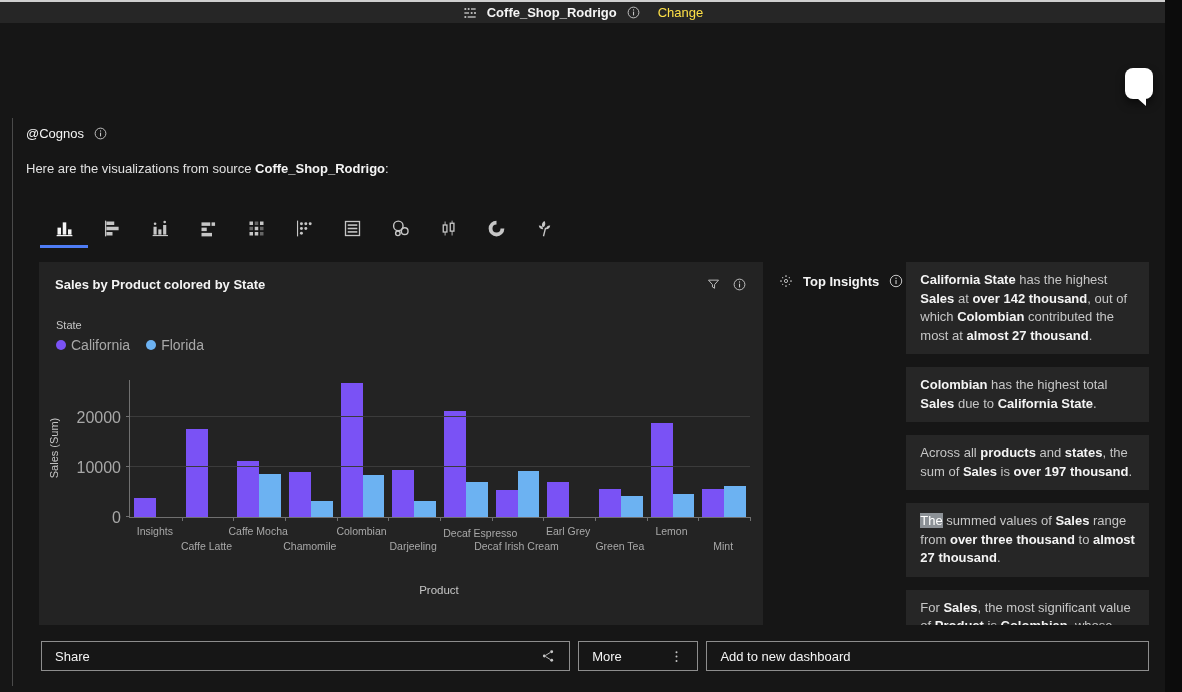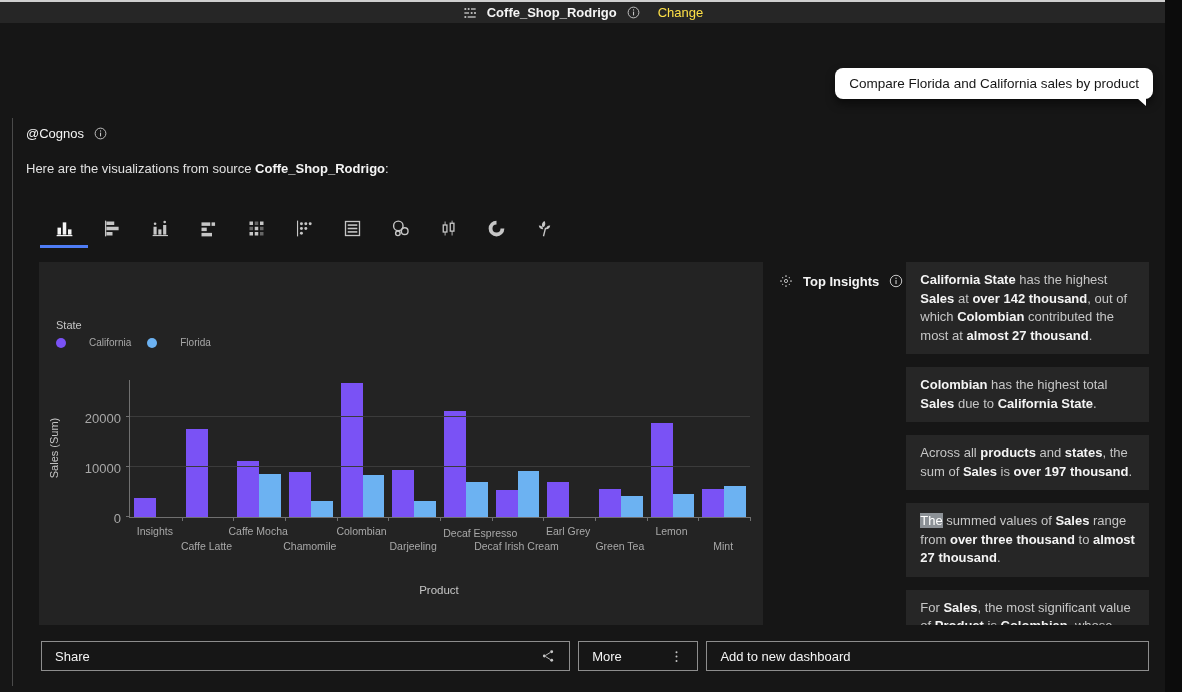--- a/index.html
+++ b/index.html
@@ -46,29 +46,29 @@
   .tab svg{width:21px;height:21px}
   
   .main{position:absolute;left:26px;top:144px;width:1110px;height:363px;display:flex;gap:13px}
   
   .chart-card{width:724px;background:#232323;position:relative;flex:none}
   .chart-header{display:flex;align-items:flex-start;padding:15px 16px 0 16px}
   .chart-title{font-weight:700;font-size:13px}
   .chart-header .hdr-icons{margin-left:auto;display:flex;gap:11px;align-items:center}
   .legend-title{position:absolute;left:17px;top:57px;font-size:11px;color:#c6c6c6}
   .legend-row{position:absolute;left:17px;top:75px;display:flex;gap:16px;align-items:center}
-  .legend-item{display:flex;align-items:center;gap:23px;font-size:10px;color:#a8a8a8}
+  .legend-item{display:flex;align-items:center;gap:5px;font-size:14px;color:#a8a8a8}
   .legend-dot{width:10px;height:10px;border-radius:50%}
   .ylabel{position:absolute;left:-30px;top:180px;width:90px;text-align:center;
           transform:rotate(-90deg);font-size:11px;color:#c6c6c6}
   .plot{position:absolute;left:90px;top:118px;width:620px;height:137px;
         border-left:1px solid #707070;border-bottom:1px solid #707070}
   .gridline{position:absolute;left:0;width:100%;height:1px;background:#3b3b3b}
   .ytick-label{position:absolute;right:100%;margin-right:9px;transform:translateY(-50%);
-               font-size:13px;color:#a8a8a8;white-space:nowrap}
+               font-size:16px;color:#a8a8a8;white-space:nowrap}
   .ytick-mark{position:absolute;right:100%;width:4px;height:1px;background:#707070}
   .xtick-mark{position:absolute;top:100%;width:1px;height:4px;background:#707070}
   .bars{position:absolute;left:0;top:0;width:100%;height:100%;display:flex;align-items:flex-end}
   .bar-group{flex:1;height:100%;display:flex;align-items:flex-end;padding:0 4px}
   .bar,.bar-empty{flex:1}
   .xlabels{position:absolute;left:90px;top:259px;width:620px;height:34px}
   .xlab{position:absolute;transform:translateX(-50%);font-size:10.5px;color:#a8a8a8;white-space:nowrap}
   .xaxis-title{position:absolute;left:400px;top:322px;transform:translateX(-50%);
                font-size:11.5px;color:#c6c6c6}
   
@@ -111,21 +111,20 @@
         <circle cx="12" cy="12" r="8.6" fill="none" stroke="currentColor" stroke-width="1.5"></circle>
         <rect x="11.2" y="10.6" width="1.7" height="6"></rect>
         <rect x="11.2" y="7" width="1.7" height="1.9"></rect>
       </svg>
   </span>
   <span class="change">Change</span>
 </div>
 <div class="right-strip"></div>
 
 <div class="user-bubble">
-  <span>Compare Florida and California sales by product</span>
   <div class="bubble-tail"></div>
 </div>
 
 <div class="response">
 
   <div class="sender-row">
     <span>@Cognos</span>
     <span class="ic">
       <svg width="15" height="15" viewBox="0 0 24 24" fill="currentColor">
           <circle cx="12" cy="12" r="8.6" fill="none" stroke="currentColor" stroke-width="1.5"></circle>
@@ -234,20 +233,37 @@
           <path d="M12 3.5c-2.8 1.6-3.8 4.6-2 7.4 2.8-1 3.8-4.6 2-7.4z"></path>
           <path d="M5.5 8.5c.2 2.8 2.2 4.6 5 4.4-.2-2.8-2.2-4.6-5-4.4z"></path>
           <path d="M18.5 8.5c-.2 2.8-2.2 4.6-5 4.4.2-2.8 2.2-4.6 5-4.4z"></path>
         </svg>
       </div>
     </div>
 
   <div class="main">
 
     <div class="chart-card">
+      <div class="chart-header">
+        <span class="chart-title">Sales by Product colored by State</span>
+        <span class="hdr-icons">
+          <span class="ic">
+            <svg width="15" height="15" viewBox="0 0 24 24">
+                <path d="M4 5h16l-6.3 7.2V18l-3.4-2.1v-3.7z" fill="none" stroke="currentColor" stroke-width="1.5"></path>
+              </svg>
+          </span>
+          <span class="ic">
+            <svg width="15" height="15" viewBox="0 0 24 24" fill="currentColor">
+                <circle cx="12" cy="12" r="8.6" fill="none" stroke="currentColor" stroke-width="1.5"></circle>
+                <rect x="11.2" y="10.6" width="1.7" height="6"></rect>
+                <rect x="11.2" y="7" width="1.7" height="1.9"></rect>
+              </svg>
+          </span>
+        </span>
+      </div>
       <div class="legend-title">State</div>
       <div class="legend-row">
           <div class="legend-item">
             <span class="legend-dot" style="background: rgb(122, 82, 245);"></span>
             <span>California</span>
           </div>
           <div class="legend-item">
             <span class="legend-dot" style="background: rgb(108, 178, 242);"></span>
             <span>Florida</span>
           </div>

